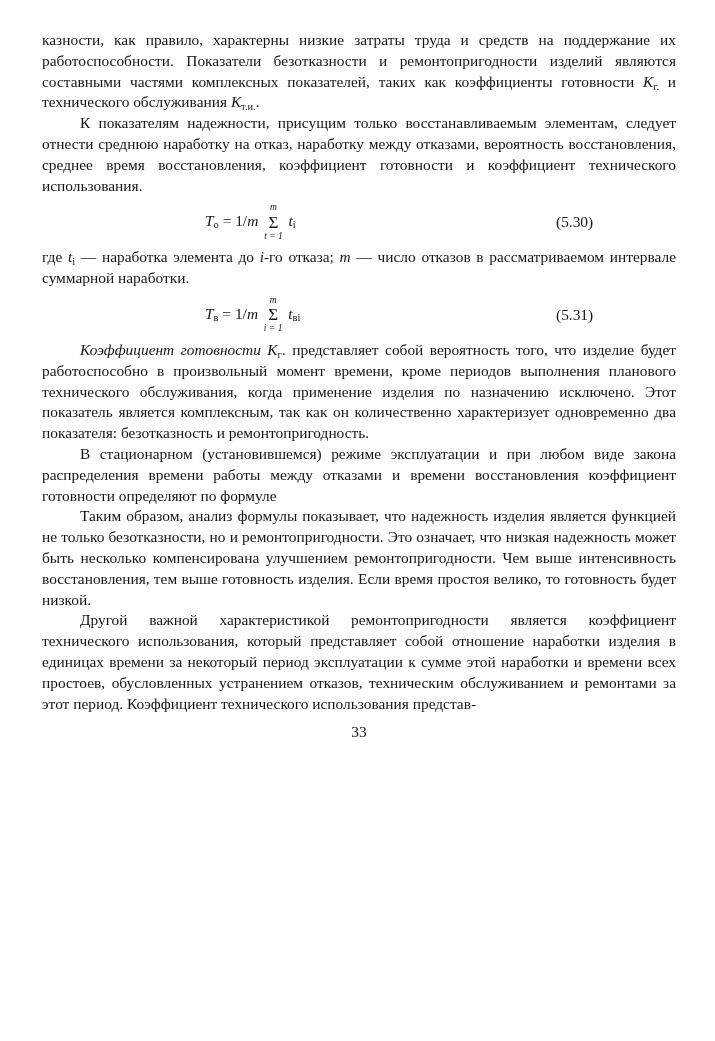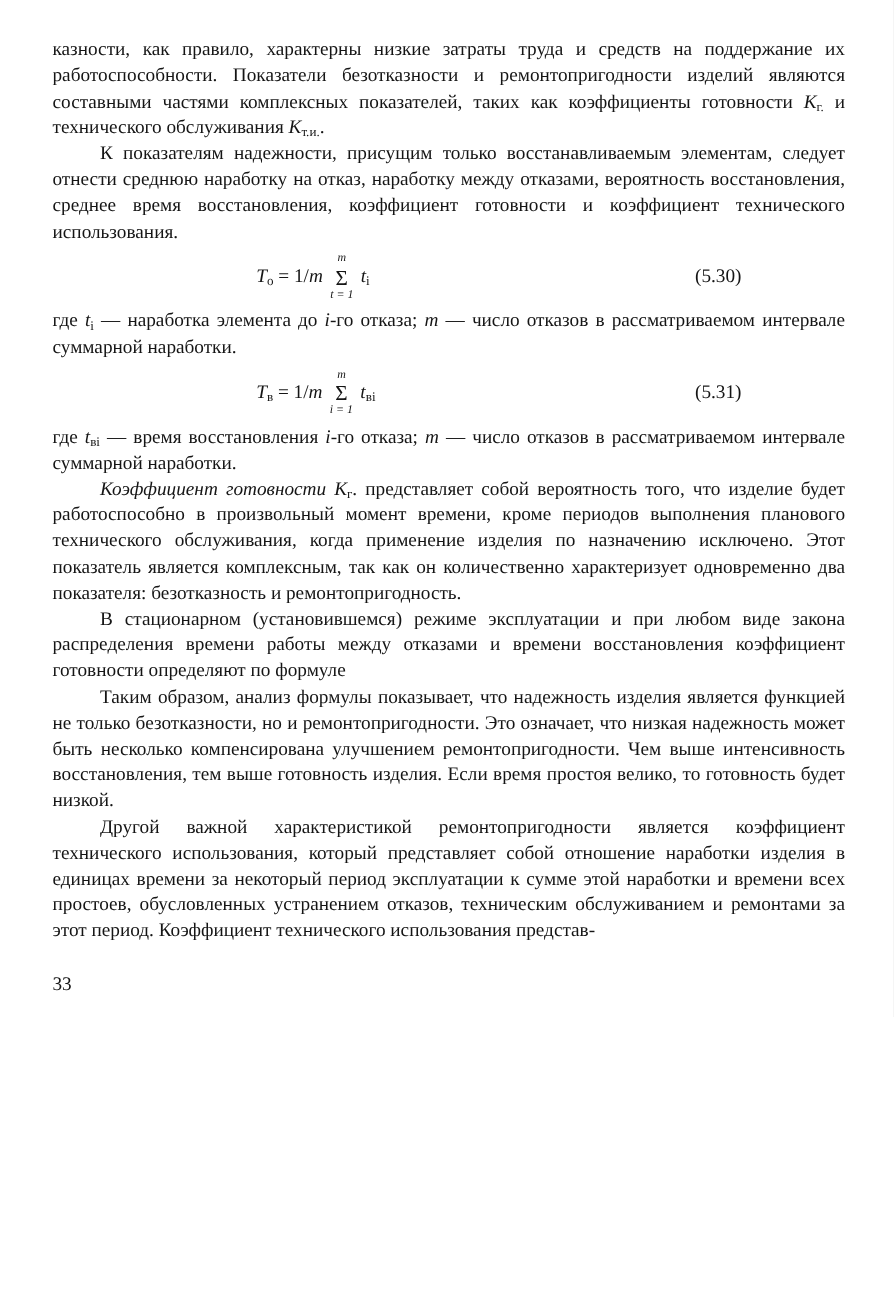--- a/index.html
+++ b/index.html
@@ -67,22 +67,22 @@
     font-style: italic;
     line-height: 1;
   }
   .sum .sigma {
     font-size: 17px;
     line-height: 1;
     font-style: normal;
     padding: 1px 0;
   }
   .page-footer {
-    margin-top: 22px;
-    text-align: left;
+    margin-top: 8px;
+    text-align: center;
   }
 </style>
 </head>
 <body>
 
 <div class="page">
   <div>
       <p class="para"><span>казности, как правило, характерны низкие затраты труда и средств на поддержание их работоспособности. Показатели безотказности и ремонтопригодности изделий являются составными частями комплексных показателей, таких как коэффициенты готовности </span><span class="it">К</span><sub>г.</sub><span> и технического обслуживания </span><span class="it">К</span><sub>т.и.</sub><span>.</span></p>
       <p class="para indent"><span>К показателям надежности, присущим только восстанавливаемым элементам, следует отнести среднюю наработку на отказ, наработку между отказами, вероятность восстановления, среднее время восстановления, коэффициент готовности и коэффициент технического использования.</span></p>
       <div class="formula-row">
@@ -95,21 +95,20 @@
       </div>
       <p class="para"><span>где </span><span class="it">t</span><sub>i</sub><span> — наработка элемента до </span><span class="it">i</span><span>-го отказа;  </span><span class="it">m</span><span> — число отказов в рассматриваемом интервале суммарной наработки.</span></p>
       <div class="formula-row">
         <span class="formula-body"><span class="it">Т</span><sub>в</sub><span> = 1/</span><span class="it">m</span><span> </span><span class="sum">
             <span class="lim">m</span>
             <span class="sigma">Σ</span>
             <span class="lim">i = 1</span>
           </span><span> </span><span class="it">t</span><sub>вi</sub></span>
         <span class="eq-number">(5.31)</span>
       </div>
-      <p class="para"><span>где </span><span class="it">t</span><sub>вi</sub><span> — время восстановления </span><span class="it">i</span><span>-го отказа; </span><span class="it">m</span><span> — число отказов в рассматриваемом интервале суммарной наработки.</span></p>
       <p class="para indent"><span class="it">Коэффициент готовности </span><span class="it">К</span><sub>г</sub><span>. представляет собой вероятность того, что изделие будет работоспособно в произвольный момент времени, кроме периодов выполнения планового технического обслуживания, когда применение изделия по назначению исключено. Этот показатель является комплексным, так как он количественно характеризует одновременно два показателя: безотказность и ремонтопригодность.</span></p>
       <p class="para indent"><span>В стационарном (установившемся) режиме эксплуатации и при любом виде закона распределения времени работы между отказами и времени восстановления коэффициент готовности определяют по формуле</span></p>
       <p class="para indent"><span>Таким образом, анализ формулы показывает, что надежность изделия является функцией не только безотказности, но и ремонтопригодности. Это означает, что низкая надежность может быть несколько компенсирована улучшением ремонтопригодности. Чем выше интенсивность восстановления, тем выше готовность изделия. Если время простоя велико, то готовность будет низкой.</span></p>
       <p class="para indent"><span>Другой важной характеристикой ремонтопригодности является коэффициент технического использования, который представляет собой отношение наработки изделия в единицах времени за некоторый период эксплуатации к сумме этой наработки и времени всех простоев, обусловленных устранением отказов, техническим обслуживанием и ремонтами за этот период. Коэффициент технического использования представ-</span></p>
     </div>
   <div class="page-footer">
     <span>33</span>
   </div>
 </div>
 

